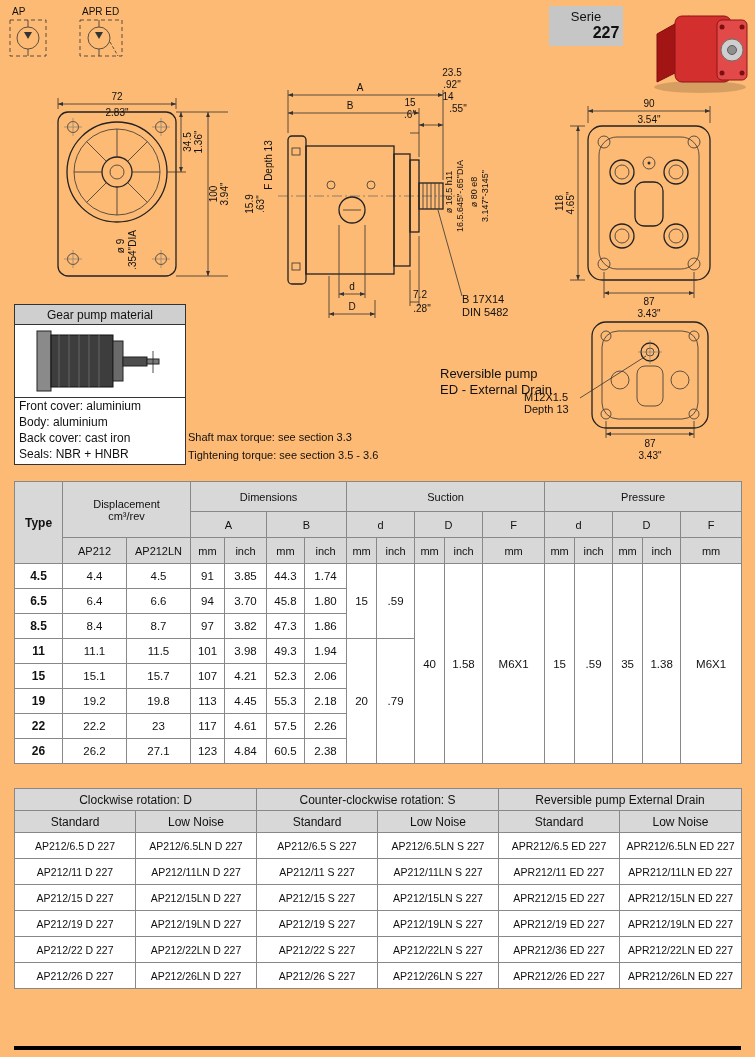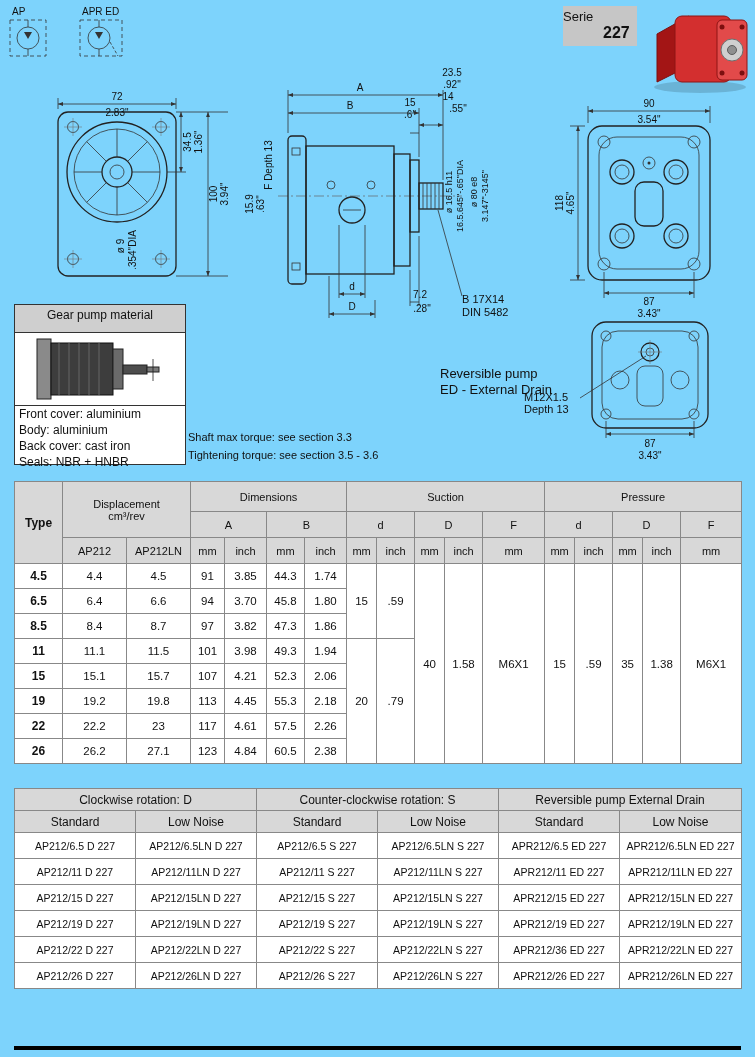--- a/index.html
+++ b/index.html
@@ -1,36 +1,36 @@
 <!DOCTYPE html>
 <html><head>
 <meta charset="utf-8">
 <style>
   * { margin:0; padding:0; box-sizing:border-box; }
   html,body { background:#fff; font-family:"Liberation Sans", sans-serif; color:#111; }
-  .page { position:relative; width:755px; height:1057px; background:#7dd3fc; overflow:hidden; }
+  .page { position:relative; width:755px; height:1057px; background:#fdba74; overflow:hidden; }
   .drawings { position:absolute; left:0; top:0; }
   text { font-family:"Liberation Sans", sans-serif; fill:#111; }
   .dim  { font-size:10px; text-anchor:middle; }
   .dim-s{ font-size:9px;  text-anchor:middle; }
   .lbl  { font-size:10px; text-anchor:start; }
   .note { font-size:11px; text-anchor:start; }
   .big  { font-size:13px; text-anchor:start; }
   .outline { fill:none; stroke:#222; stroke-width:1.3; }
   .thin    { fill:none; stroke:#333; stroke-width:0.8; }
   .dimline { fill:none; stroke:#333; stroke-width:0.8; }
   .cl      { fill:none; stroke:#666; stroke-width:0.7; stroke-dasharray:10 3 2 3; }
   .cl2     { fill:none; stroke:#777; stroke-width:0.6; }
 
-  .serie { position:absolute; left:563px; top:6px; width:74px; height:40px; background:#c6c6c6; }
+  .serie { position:absolute; left:549px; top:6px; width:74px; height:40px; background:#c6c6c6; text-align:center; }
   .serie .s1 { font-size:13px; padding-top:3px; }
   .serie .s2 { font-size:16px; font-weight:bold;margin-left:40px; }
 
   .material { position:absolute; left:14px; top:304px; width:172px; height:161px; border:1px solid #333; background:#fff; }
-  .material .title { height:28px; line-height:20px; text-align:center; background:#cfcfcf; border-bottom:1px solid #333; font-size:12px; }
+  .material .title { height:20px; line-height:20px; text-align:center; background:#cfcfcf; border-bottom:1px solid #333; font-size:12px; }
   .material .draw  { height:73px; border-bottom:1px solid #333; }
   .material .line  { font-size:12px; height:16px; line-height:16px; padding-left:4px; white-space:nowrap; }
 
   table.tbl { position:absolute; left:14px; width:727px; border-collapse:collapse; table-layout:fixed; background:#fff; border:1px solid #444; }
   .tbl td { border:1px solid #888; text-align:center; vertical-align:middle; padding:0; font-size:11px; }
   .main { top:481px; }
   .main thead td { background:#d8d8d8; }
   .main .hr1 td { height:30px; }
   .main .hr2 td { height:26px; }
   .main .hr3 td { height:26px; }

